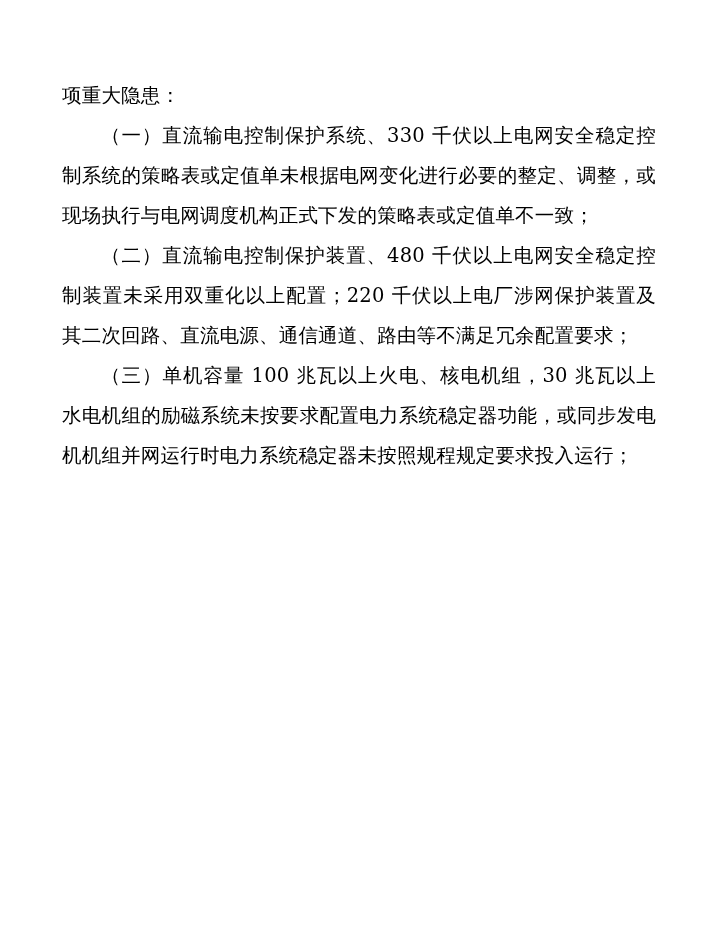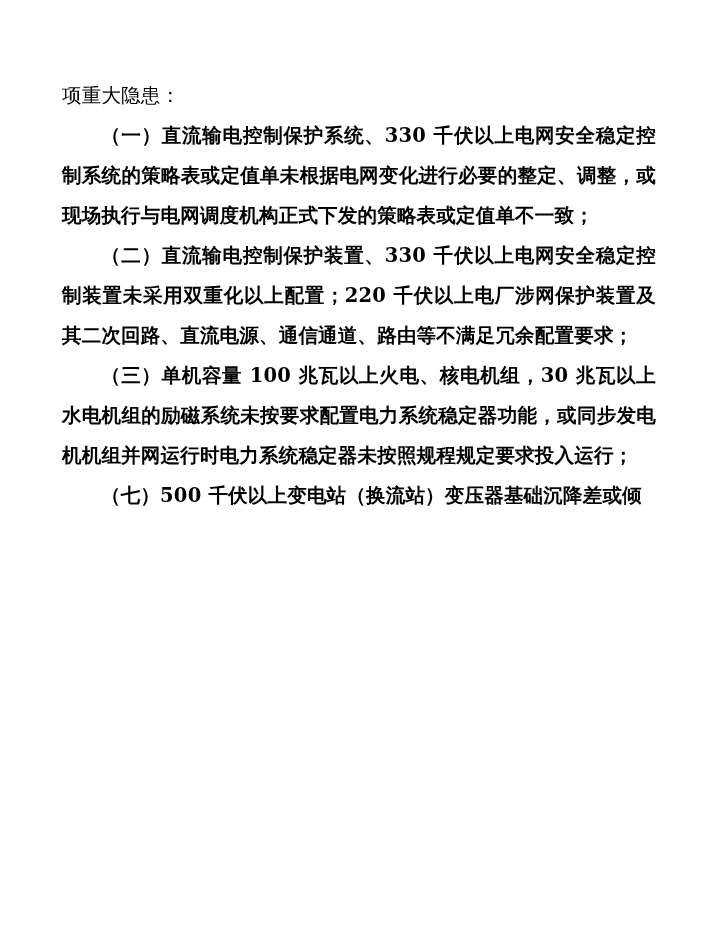--- a/index.html
+++ b/index.html
@@ -30,27 +30,25 @@
     text-align: justify;
     text-justify: inter-ideograph;
   }
   p.para {
     margin: 0;
     padding: 0;
     text-indent: 0;
   }
   p.para.indent {
     text-indent: 2em;
-    font-weight: bold;
   }
 </style>
 </head>
 <body>
 
 <div class="page">
   <div class="doc-body">
     <p class="para">项重大隐患：</p>
     <p class="para indent">（一）直流输电控制保护系统、330 千伏以上电网安全稳定控制系统的策略表或定值单未根据电网变化进行必要的整定、调整，或现场执行与电网调度机构正式下发的策略表或定值单不一致；</p>
-    <p class="para indent">（二）直流输电控制保护装置、330 千伏以上电网安全稳定控制装置未采用双重化以上配置；220 千伏以上电厂涉网保护装置及其二次回路、直流电源、通信通道、路由等不满足冗余配置要求；</p>
+    <p class="para indent">（二）直流输电控制保护装置、480 千伏以上电网安全稳定控制装置未采用双重化以上配置；220 千伏以上电厂涉网保护装置及其二次回路、直流电源、通信通道、路由等不满足冗余配置要求；</p>
     <p class="para indent">（三）单机容量 100 兆瓦以上火电、核电机组，30 兆瓦以上水电机组的励磁系统未按要求配置电力系统稳定器功能，或同步发电机机组并网运行时电力系统稳定器未按照规程规定要求投入运行；</p>
-    <p class="para indent">（七）500 千伏以上变电站（换流站）变压器基础沉降差或倾</p>
   </div>
 </div>
 
 </body></html>

